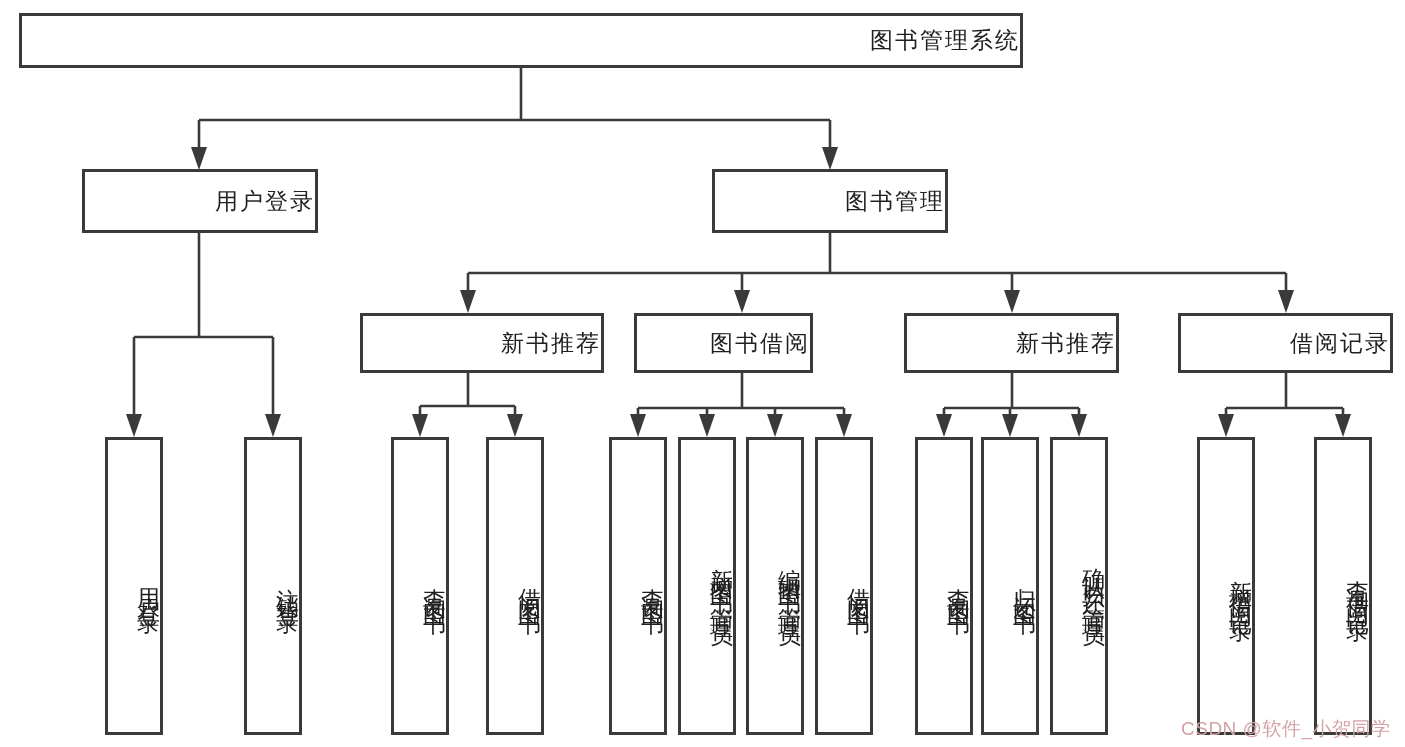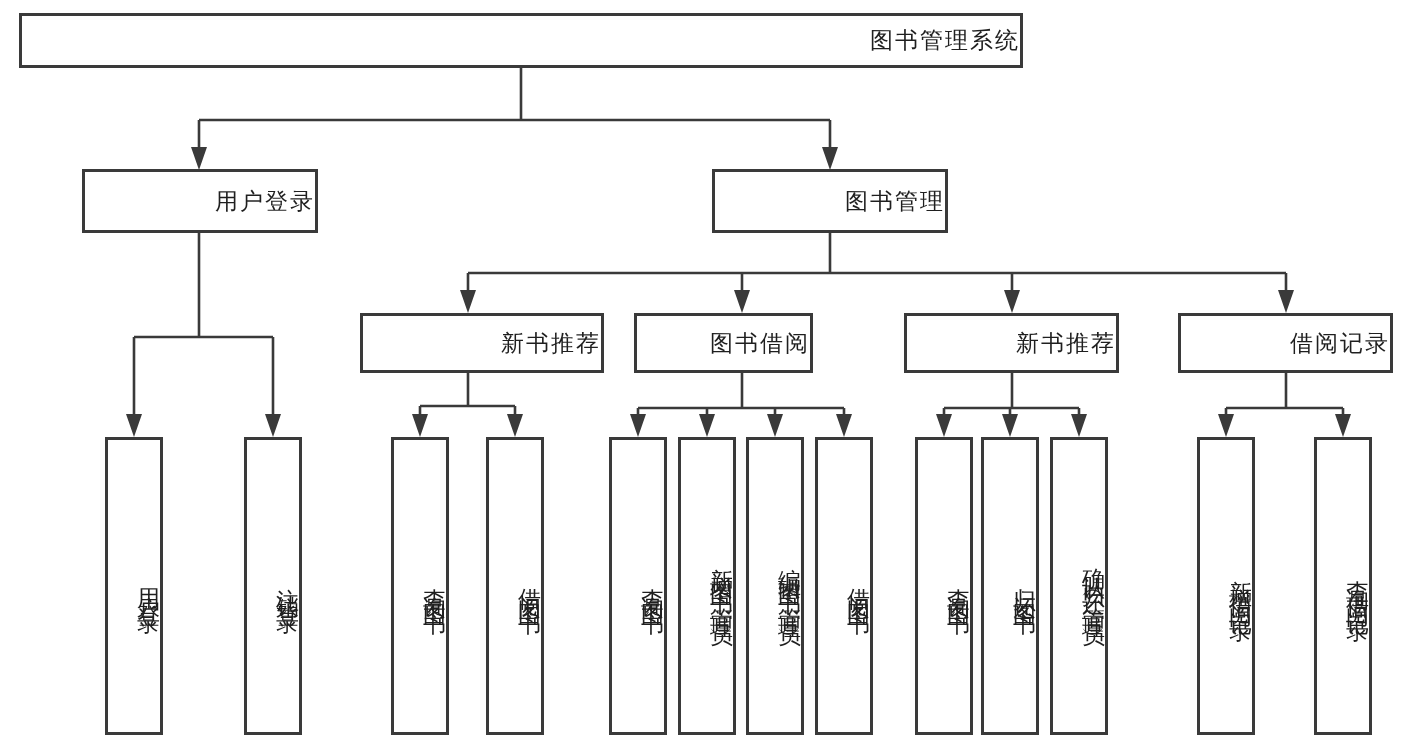--- a/index.html
+++ b/index.html
@@ -154,14 +154,15 @@
     <span class="lbl">确认归还（管理员）</span>
   </div>
 
   <div class="box v" style="left:1197px;top:437px;width:58px;height:298px">
     <span class="lbl">新增借阅记录</span>
   </div>
   <div class="box v" style="left:1314px;top:437px;width:58px;height:298px">
     <span class="lbl">查询借阅记录</span>
   </div>
 
+  <div class="watermark">CSDN @软件_小贺同学</div>
 
 </div>
 
 </body></html>

